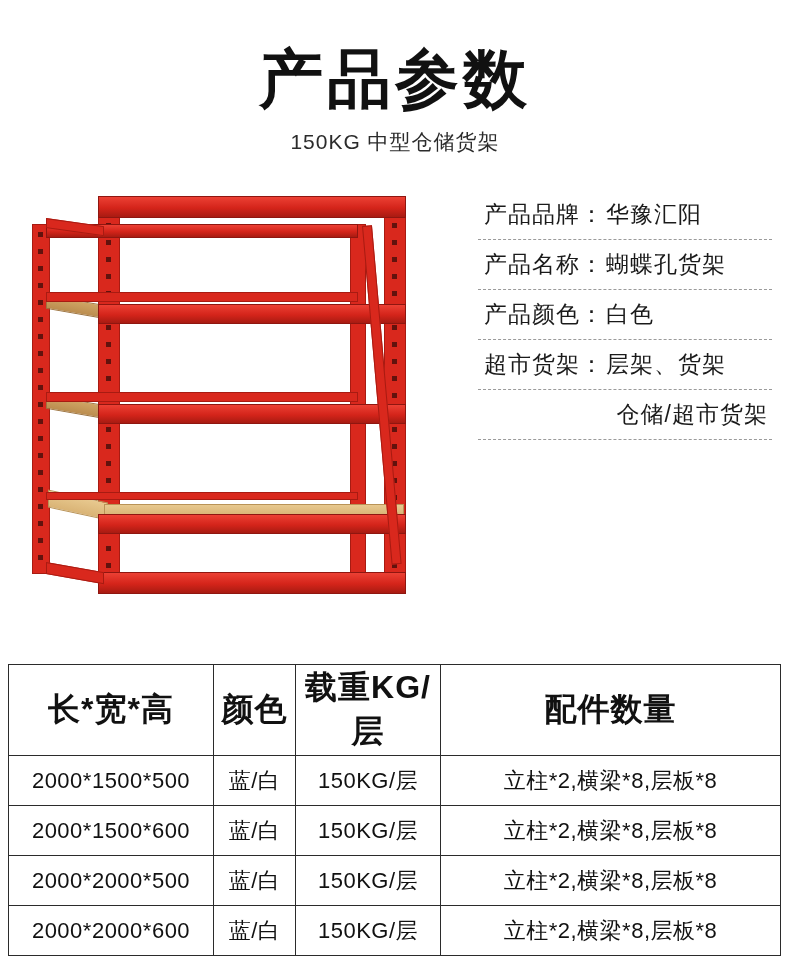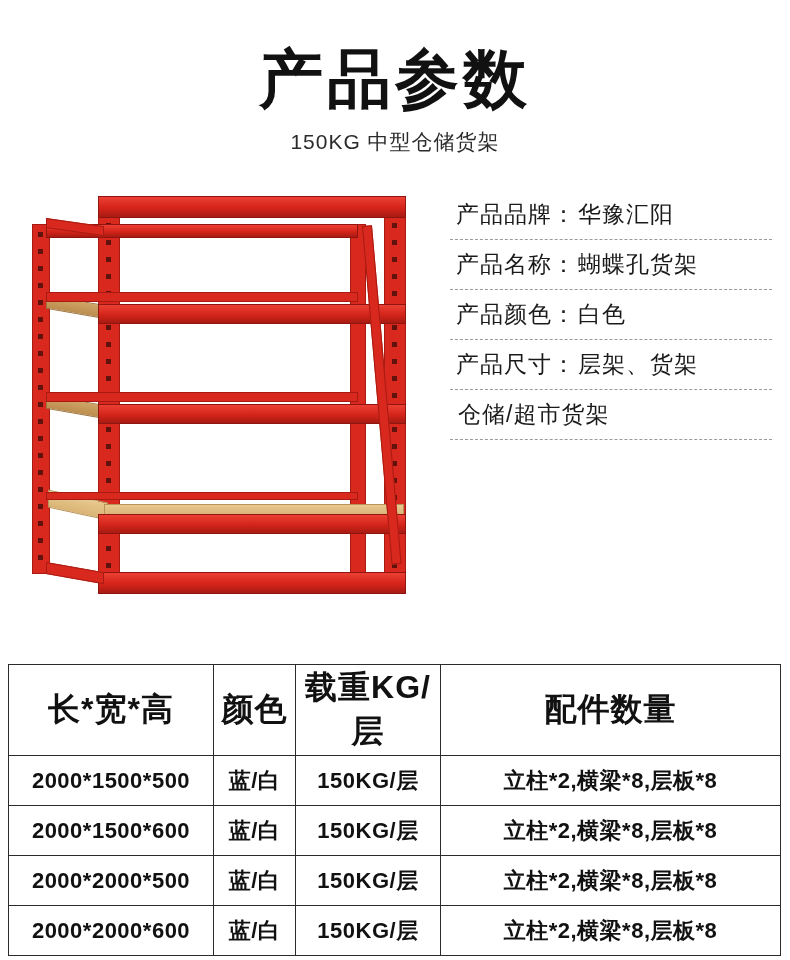--- a/index.html
+++ b/index.html
@@ -40,20 +40,21 @@
     letter-spacing: 1px;
   }
 
   
   .middle {
     display: flex;
     align-items: flex-start;
     margin-top: 26px;
     padding: 0 18px 0 22px;
     box-sizing: border-box;
+    gap: 28px;
   }
 
   
   .product-figure {
     width: 420px;
     height: 420px;
     position: relative;
     flex: 0 0 420px;
   }
   .shelf {
@@ -117,41 +118,41 @@
     white-space: nowrap;
   }
   .spec-row .label {
     color: #1a1a1a;
   }
   .spec-row .value {
     color: #1a1a1a;
     margin-left: 2px;
   }
   .spec-row.continuation {
-    text-align: left;
+    text-align: right;
     padding-right: 4px;
   }
 
   
   .table-wrap {
     position: absolute;
     left: 8px;
     top: 664px;
     width: 772px;
   }
   table.spec-table {
     width: 772px;
     border-collapse: collapse;
     table-layout: fixed;
   }
   table.spec-table th,
   table.spec-table td {
     border: 1px solid #2b2b2b;
     text-align: center;
-    font-weight: bold;
+    font-weight: normal;
     color: #111111;
   }
   table.spec-table th {
     font-size: 32px;
     font-weight: bold;
     height: 68px;
     letter-spacing: 1px;
   }
   table.spec-table td {
     font-size: 22px;
@@ -219,21 +220,21 @@
       <div class="spec-row">
         <span class="label">产品品牌：</span><span class="value">华豫汇阳</span>
       </div>
       <div class="spec-row">
         <span class="label">产品名称：</span><span class="value">蝴蝶孔货架</span>
       </div>
       <div class="spec-row">
         <span class="label">产品颜色：</span><span class="value">白色</span>
       </div>
       <div class="spec-row">
-        <span class="label">产品尺寸：</span><span class="value">层架、货架</span>
+        <span class="label">超市货架：</span><span class="value">层架、货架</span>
       </div>
       <div class="spec-row continuation">
         <span class="value">仓储/超市货架</span>
       </div>
     </div>
   </div>
 
   <div class="table-wrap">
     <table class="spec-table">
       <colgroup>

